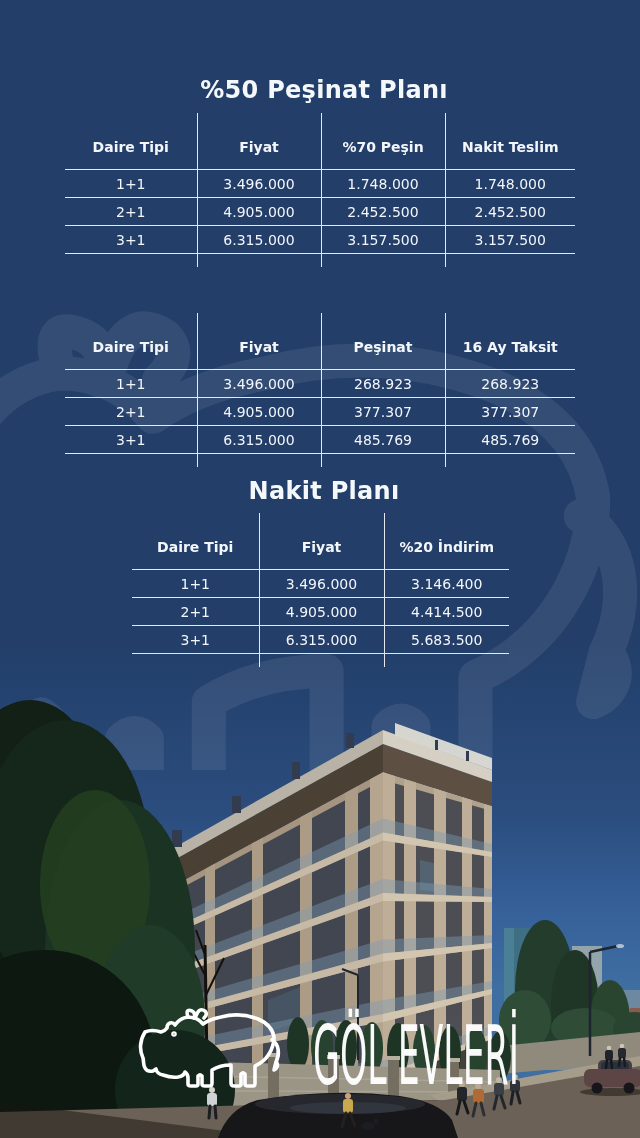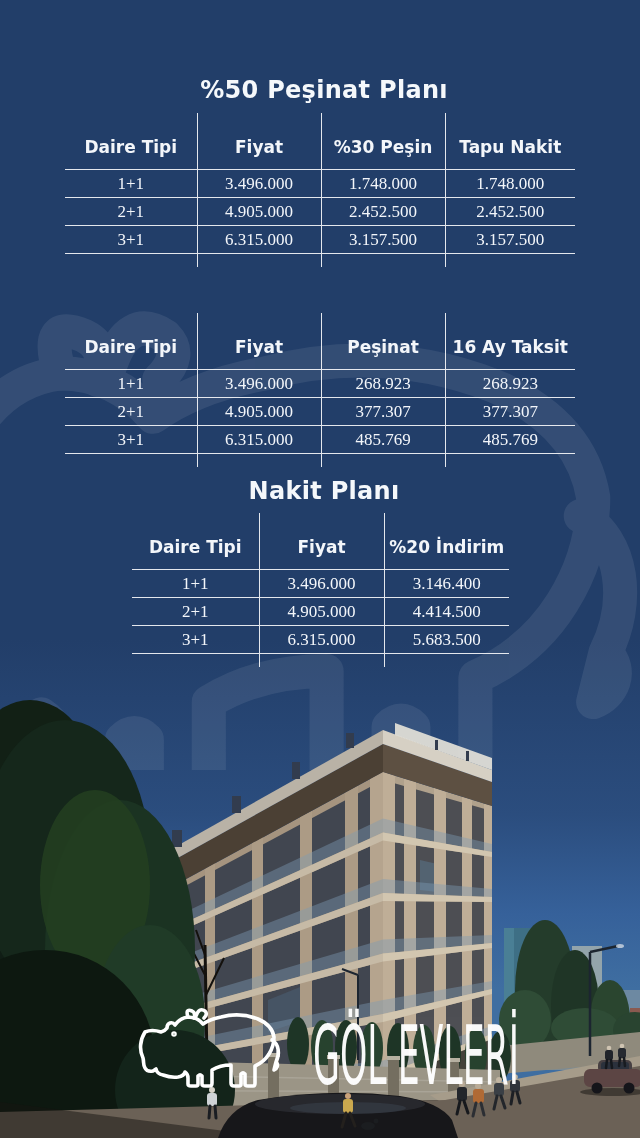--- a/index.html
+++ b/index.html
@@ -20,29 +20,29 @@
 
   table.price{
     position:absolute;border-collapse:collapse;table-layout:fixed;
     color:#f3f6fa;
   }
   #table-1{left:65px;top:113px;width:510px}
   #table-2{left:65px;top:313px;width:510px}
   #table-3{left:132px;top:513px;width:377px}
 
   .price td{
-    text-align:center;vertical-align:middle;padding:0;font-size:17px;
+    text-align:center;vertical-align:middle;padding:0;font-size:14px;
     white-space:nowrap;overflow:hidden;
   }
   .price td + td{border-left:1.5px solid rgba(255,255,255,.88);}
   .price tr.hdr td{
     font-weight:700;height:45px;padding-top:11px;
     border-bottom:1.5px solid rgba(255,255,255,.88);
   }
-  .price tr.row td{height:27px;border-bottom:1.5px solid rgba(255,255,255,.88);font-family:Liberation Serif, serif;}
+  .price tr.row td{height:27px;border-bottom:1.5px solid rgba(255,255,255,.88);}
   .price tr.ft td{height:13px;}
 
   .rhino-logo{stroke:#ffffff;stroke-width:3.6;}
   .rhino-watermark{stroke:#ffffff;stroke-width:5.5;opacity:.08;}
   .logo-text{
     fill:#ffffff;opacity:.97;font-family:"DejaVu Sans","Liberation Sans",sans-serif;
     font-weight:400;
   }
 </style>
 </head>
@@ -318,22 +318,22 @@
     <colgroup>
         <col style="width:132px">
         <col style="width:124px">
         <col style="width:124px">
         <col style="width:130px">
       </colgroup>
     <tbody>
         <tr class="hdr">
       <td>Daire Tipi</td>
       <td>Fiyat</td>
-      <td>%30 Peşin</td>
-      <td>Tapu Nakit</td>
+      <td>%70 Peşin</td>
+      <td>Nakit Teslim</td>
     </tr>
     <tr class="row">
       <td>1+1</td>
       <td>3.496.000</td>
       <td>1.748.000</td>
       <td>1.748.000</td>
     </tr>
     <tr class="row">
       <td>2+1</td>
       <td>4.905.000</td>

